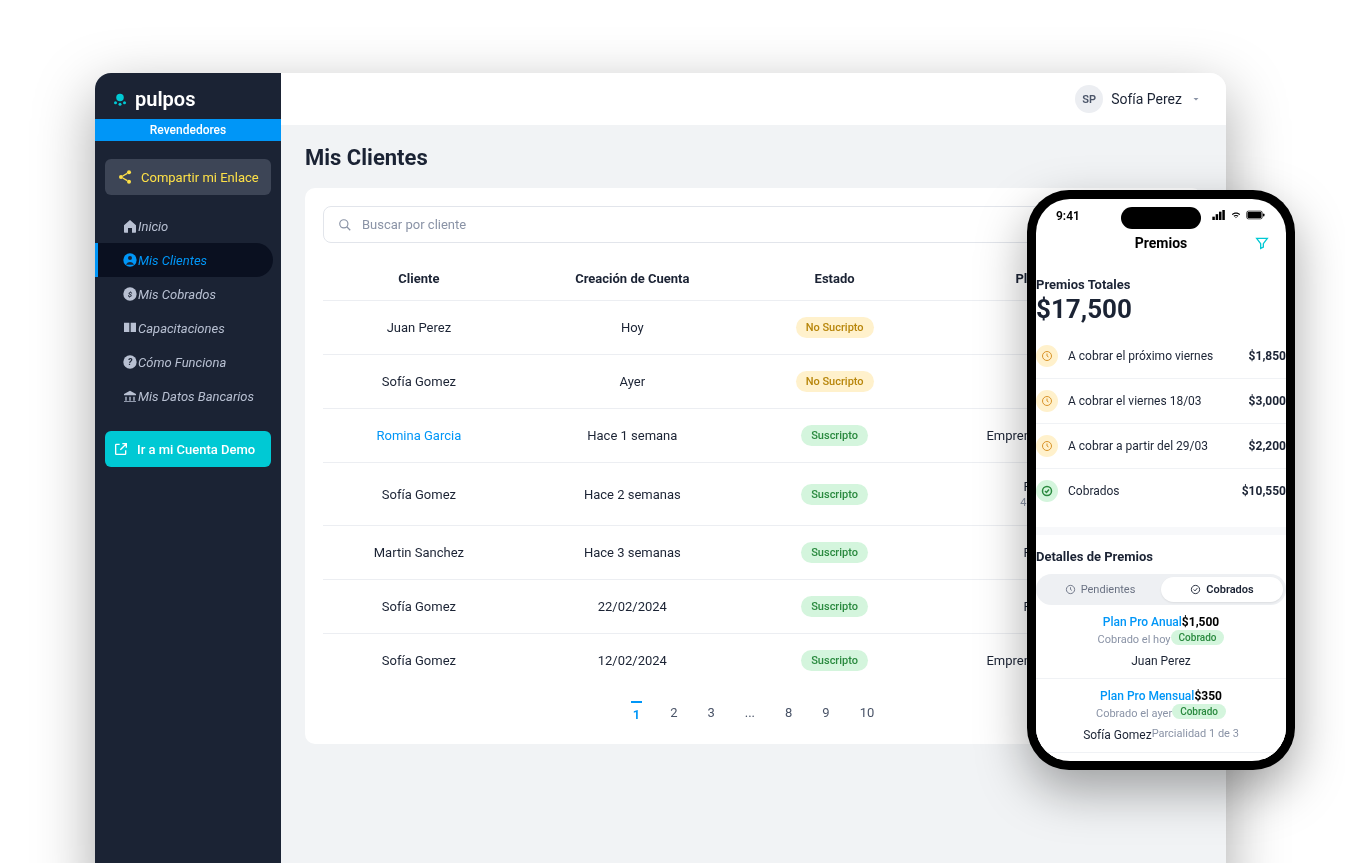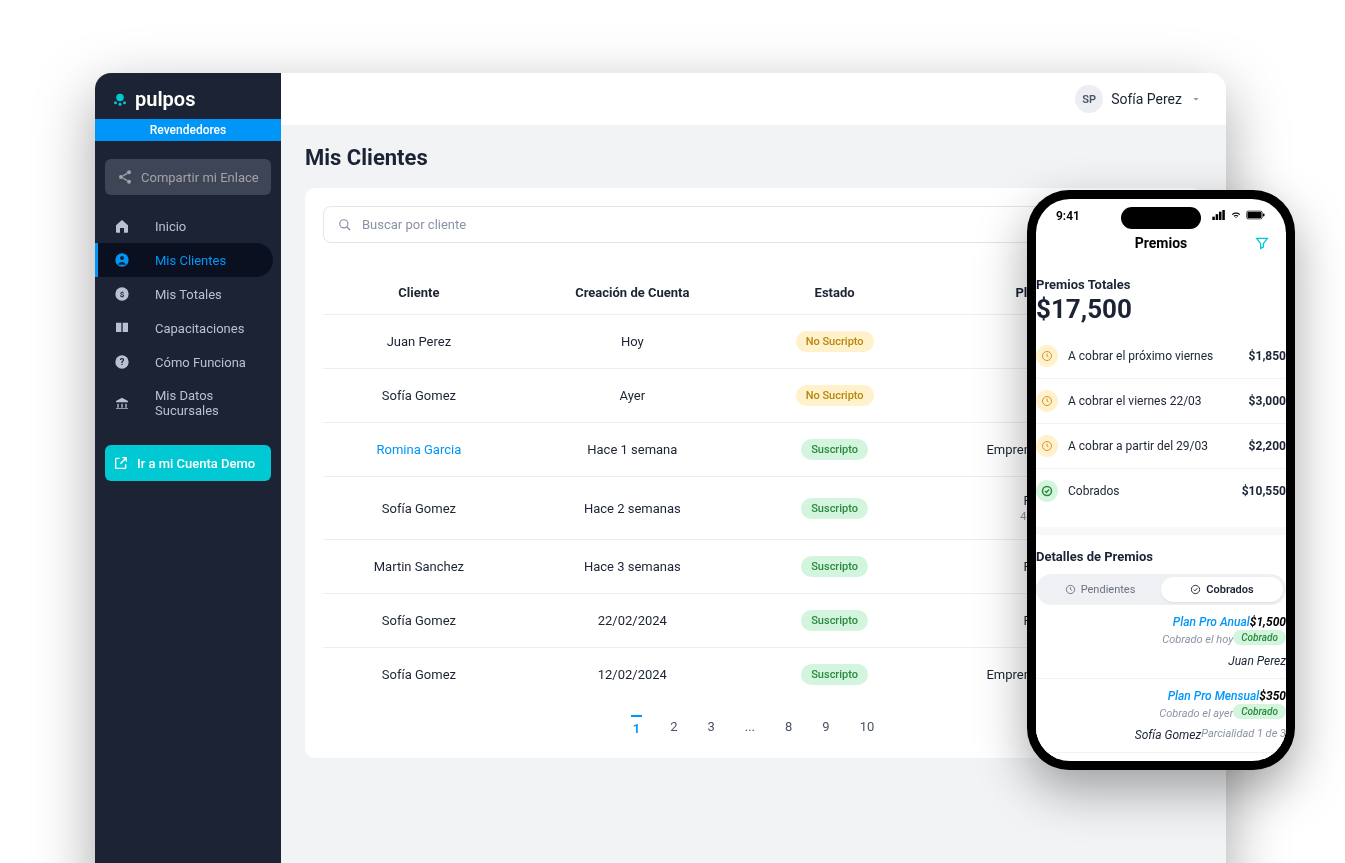--- a/index.html
+++ b/index.html
@@ -20,37 +20,37 @@
     width: 186px;
     background: #1b2334;
     display: flex;
     flex-direction: column;
     color: #fff;
   }
   .logo { display:flex; align-items:center; padding: 14px 16px 8px; gap:6px; }
   .logo-icon { width:18px; height:18px; color:#00c9d4; }
   .logo-text { font-size:20px; font-weight:600; color:#fff; }
   .role-tag { background:#0096f7; text-align:center; font-size:12px; padding:4px 0; font-weight:500; }
-  .share-btn { margin:18px 10px 14px; background:#3d4556; border-radius:6px; padding:10px 12px; display:flex; align-items:center; gap:8px; font-size:13px; color:#a3a3a3; cursor:pointer; }
-  .nav-item { display:flex; align-items:center; gap:25px; padding:9px 16px; font-size:13px; color:#b8c0d2; cursor:pointer; border-left:3px solid transparent; }
+  .share-btn { margin:18px 10px 14px; background:#3d4556; border-radius:6px; padding:10px 12px; display:flex; align-items:center; gap:8px; font-size:13px; color:#fde047; cursor:pointer; }
+  .nav-item { display:flex; align-items:center; gap:0; padding:9px 24px; font-size:13px; color:#b8c0d2; cursor:pointer; border-left:3px solid transparent;font-style:italic; }
   .nav-item.active { background:#0a1020; color:#0096f7; border-left:3px solid #0096f7; border-radius: 0 20px 20px 0; margin-right:8px; }
   .nav-icon { width:16px; height:16px; flex-shrink:0; }
   .demo-btn { margin:18px 10px; background:#00c9d4; color:#fff; padding:10px 8px; border-radius:6px; display:flex; align-items:center; gap:8px; font-size:13px; font-weight:500; cursor:pointer; }
   .sidebar-footer { margin-top:auto; padding:16px; display:flex; align-items:center; gap:10px; color:#b8c0d2; font-size:13px; cursor:pointer; }
   
   .main { flex:1; background:#f1f3f5; display:flex; flex-direction:column; }
   .topbar { background:#fff; padding:12px 24px; display:flex; justify-content:flex-end; align-items:center; gap:8px; }
   .avatar { width:28px; height:28px; border-radius:50%; background:#eceef2; display:flex; align-items:center; justify-content:center; font-size:11px; font-weight:600; color:#4a5468; }
   .username { font-size:14px; color:#1b2334; }
   .chev { color:#8a93a6; }
   
   .content { padding:8px 24px 24px; }
   .page-title { font-size:22px; font-weight:700; color:#1b2334; padding:12px 0 18px; }
   .panel { background:#fff; border-radius:10px; padding:18px; }
-  .controls { display:flex; gap:12px; margin-bottom:28px; }
+  .controls { display:flex; gap:12px; margin-bottom:14px; }
   .search { flex:1; border:1px solid #e2e5eb; border-radius:8px; padding:10px 14px; display:flex; align-items:center; gap:10px; color:#8a93a6; font-size:13px; }
   .filter-btn { border:1px solid #e2e5eb; border-radius:8px; padding:10px 14px; display:flex; align-items:center; gap:8px; font-size:13px; color:#4a5468; cursor:pointer; }
   
   .table { width:100%; border-collapse:collapse; }
   .table th { text-align:center; font-size:13px; font-weight:700; color:#1b2334; padding:14px 8px; }
   .table td { text-align:center; font-size:13px; padding:16px 8px; border-top:1px solid #eceef2; color:#1b2334; }
   .table tr.highlight td:first-child { color:#0096f7; }
   .muted { color:#8a93a6; }
   .badge { display:inline-block; padding:4px 10px; border-radius:12px; font-size:11px; font-weight:500; }
   .badge.warn { background:#fff1cc; color:#b8860b; }
@@ -84,21 +84,21 @@
   .pitem:last-child { border-bottom:none; }
   .picon { width:22px; height:22px; border-radius:50%; display:flex; align-items:center; justify-content:center; }
   .picon.pend { background:#fff1cc; color:#d9942a; }
   .picon.done { background:#d4f5dd; color:#2a8a3f; }
   .ptext { flex:1; font-size:12px; color:#1b2334; }
   .pval { font-size:12px; font-weight:700; color:#1b2334; }
   .seg { display:flex; background:#eef0f3; border-radius:18px; padding:3px; margin-top:10px; }
   .seg-item { flex:1; text-align:center; padding:6px 0; font-size:11px; border-radius:16px; display:flex; align-items:center; justify-content:center; gap:5px; color:#6a7283; cursor:pointer; }
   .seg-item.active { background:#fff; color:#1b2334; font-weight:600; box-shadow:0 1px 2px rgba(0,0,0,0.08); }
   .ditem { padding:10px 0; border-bottom:1px solid #f0f2f5; }
-  .drow { display:flex; justify-content:flex-end; align-items:center;font-style:italic; }
+  .drow { display:flex; justify-content:center; align-items:center; }
   .dlink { color:#0096f7; font-size:12px; font-weight:500; }
   .damount { font-size:12px; font-weight:700; }
   .dsub { font-size:11px; color:#8a93a6; margin-top:4px; }
   .dbadge { display:inline-block; background:#d4f5dd; color:#2a8a3f; padding:2px 8px; border-radius:10px; font-size:10px; font-weight:500; }
   .dname { font-size:12px; color:#1b2334; margin-top:4px;}
   .dpart { font-size:11px; color:#8a93a6; }
 </style>
 </head>
 <body>
 
@@ -135,40 +135,40 @@
           <circle cx="12" cy="9" r="3" fill="#1b2334"></circle>
           <path d="M6 19c1.5-3 4-4 6-4s4.5 1 6 4" fill="#1b2334"></path>
         </svg>
       <span>Mis Clientes</span>
     </div>
     <div class="nav-item">
       <svg class="nav-icon" viewBox="0 0 24 24" fill="currentColor">
           <circle cx="12" cy="12" r="10"></circle>
           <text x="12" y="16" text-anchor="middle" fill="#1b2334" font-size="12" font-weight="bold">$</text>
         </svg>
-      <span>Mis Totales</span>
+      <span>Mis Cobrados</span>
     </div>
     <div class="nav-item">
       <svg class="nav-icon" viewBox="0 0 24 24" fill="currentColor">
           <path d="M3 4h8v14H3zM13 4h8v14h-8z"></path>
         </svg>
       <span>Capacitaciones</span>
     </div>
     <div class="nav-item">
       <svg class="nav-icon" viewBox="0 0 24 24" fill="currentColor">
           <circle cx="12" cy="12" r="10"></circle>
           <text x="12" y="17" text-anchor="middle" fill="#1b2334" font-size="14" font-weight="bold">?</text>
         </svg>
       <span>Cómo Funciona</span>
     </div>
     <div class="nav-item">
       <svg class="nav-icon" viewBox="0 0 24 24" fill="currentColor">
           <path d="M3 9l9-5 9 5v2H3zM5 13h2v6H5zm6 0h2v6h-2zm6 0h2v6h-2zM3 21h18v-1H3z"></path>
         </svg>
-      <span>Mis Datos Sucursales</span>
+      <span>Mis Datos Bancarios</span>
     </div>
     <div class="demo-btn">
       <svg class="nav-icon" viewBox="0 0 24 24" fill="none" stroke="currentColor" stroke-width="2">
           <path d="M14 4h6v6M20 4l-9 9M19 14v5a1 1 0 01-1 1H5a1 1 0 01-1-1V6a1 1 0 011-1h5"></path>
         </svg>
       <span>Ir a mi Cuenta Demo</span>
     </div>
     <div class="sidebar-footer">
       <svg class="nav-icon" viewBox="0 0 24 24" fill="currentColor">
           <path d="M6 2h4l2 5-3 2c1 3 3 5 6 6l2-3 5 2v4c0 1-1 2-2 2C10 20 4 14 4 4c0-1 1-2 2-2z"></path>
@@ -315,21 +315,21 @@
     <div class="ptext">A cobrar el próximo viernes</div>
     <div class="pval">$1,850</div>
             </div>
             <div class="pitem">
     <div class="picon pend">
                 <svg width="12" height="12" viewBox="0 0 24 24" fill="none" stroke="currentColor" stroke-width="2">
                   <circle cx="12" cy="12" r="9"></circle>
                   <path d="M12 7v5l3 2"></path>
                 </svg>
               </div>
-    <div class="ptext">A cobrar el viernes 22/03</div>
+    <div class="ptext">A cobrar el viernes 18/03</div>
     <div class="pval">$3,000</div>
             </div>
             <div class="pitem">
     <div class="picon pend">
                 <svg width="12" height="12" viewBox="0 0 24 24" fill="none" stroke="currentColor" stroke-width="2">
                   <circle cx="12" cy="12" r="9"></circle>
                   <path d="M12 7v5l3 2"></path>
                 </svg>
               </div>
     <div class="ptext">A cobrar a partir del 29/03</div>

